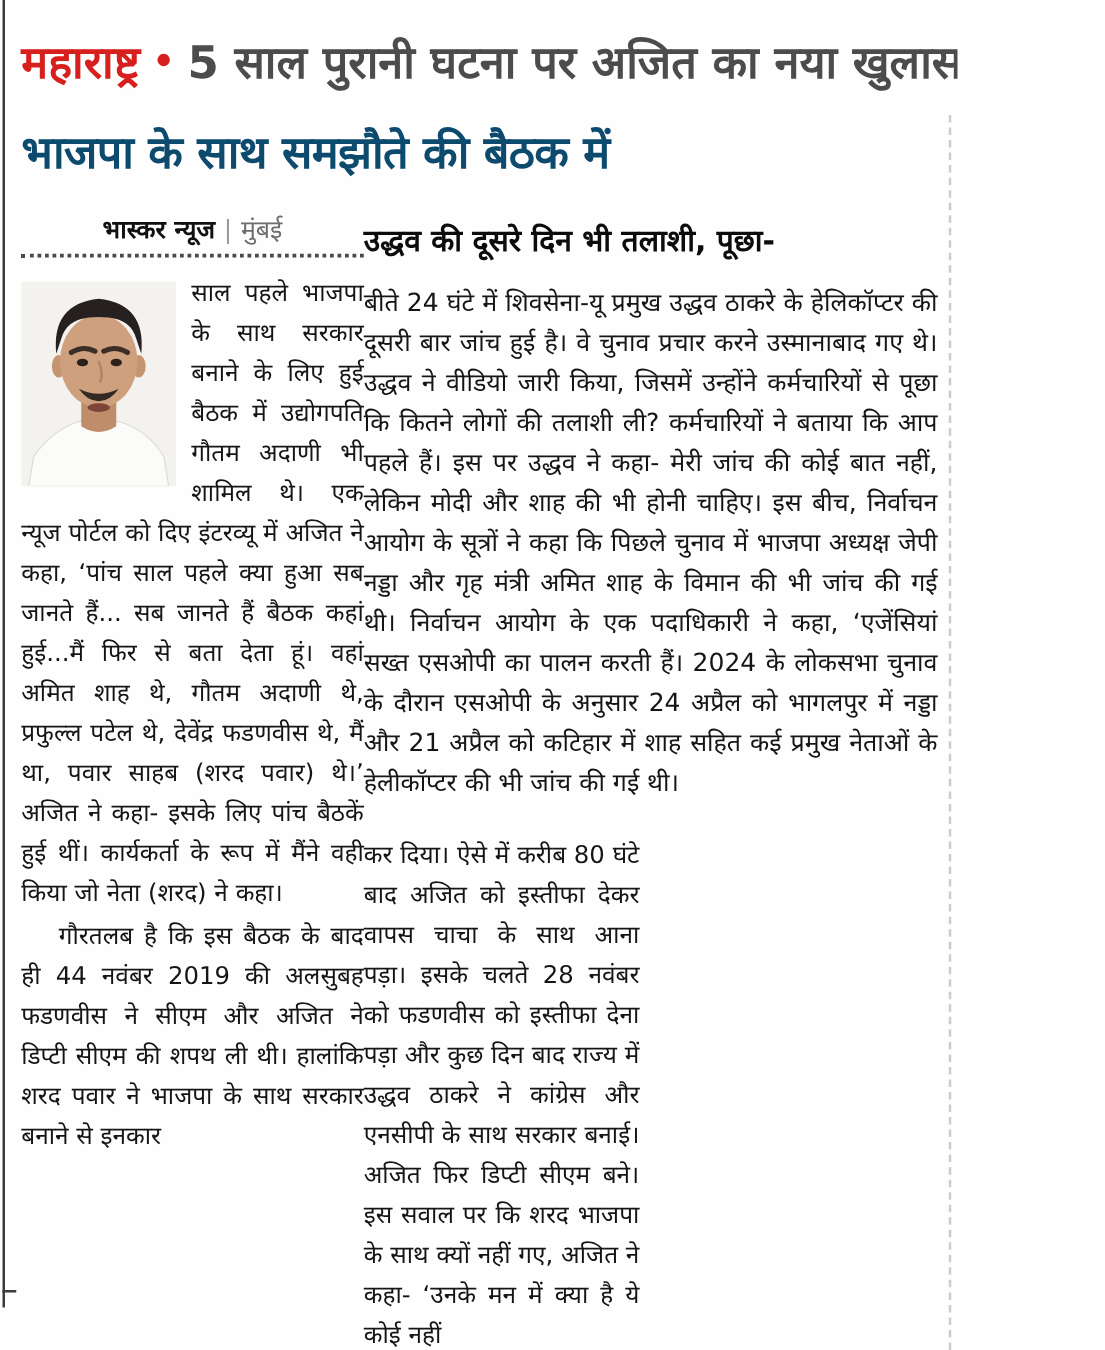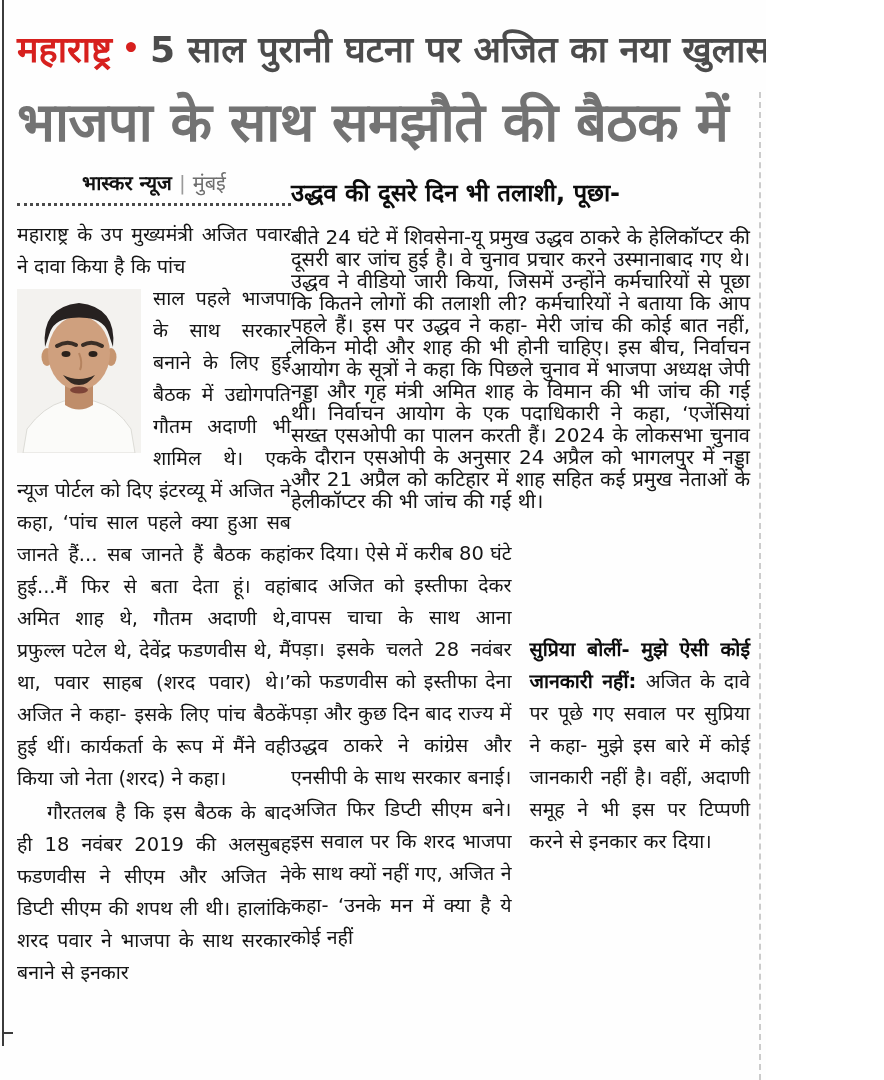--- a/index.html
+++ b/index.html
@@ -35,24 +35,24 @@
     font-size: 36px;
     font-weight: 700;
     color: #4c4c4c;
     white-space: nowrap;
   }
   .kicker .section { color: #d7201e; }
   .kicker .bullet  { color: #d7201e; margin: 0 10px; font-size: 28px; vertical-align: 4px; }
   
   .headline {
     margin: 12px 0 0 0;
-    font-size: 54px;
+    font-size: 36px;
     line-height: 76px;
     font-weight: 800;
-    color: #737373;
+    color: #0c4a6e;
     letter-spacing: -0.5px;
   }
   
   .content { display: flex; margin-top: 8px; }
   .col-left { flex: 0 0 274px; width: 274px; }
   .col-right { flex: 1 1 auto; min-width: 0; }
   .byline {
     text-align: center;
     font-size: 20px;
     color: #111;
@@ -84,21 +84,21 @@
   
   .sub-headline {
     margin: 2px 0 10px 0;
     font-size: 24px;
     line-height: 45px;
     font-weight: 800;
     color: #0c0c0c;
   }
   .sub-body {
     font-size: 20px;
-    line-height: 22px;
+    line-height: 32px;
     text-align: justify;
     color: #151515;
     margin: 0;
   }
   .bottom-cols { display: flex; gap: 18px; margin-top: 26px; align-items: center; }
   .bcol { flex: 1 1 0; min-width: 0; }
   .bcol p { margin: 0; }
   .bold-lead { font-weight: 800; color: #0b0b0b; }
 </style>
 </head>
@@ -120,23 +120,20 @@
     </h1>
 
     <div class="content">
 
       <div class="col-left">
         <div class="byline">
           <span class="agency">भास्कर न्यूज</span><span class="sep">|</span><span class="city">मुंबई</span>
         </div>
         <div class="dotted-rule"></div>
 
-        <p class="body-text">
-          <span>महाराष्ट्र के उप मुख्यमंत्री अजित पवार ने दावा किया है कि पांच</span>
-        </p>
 
         <div class="body-text">
           <span class="photo-float">
             <svg viewBox="0 0 124 164" xmlns="http://www.w3.org/2000/svg" aria-hidden="true">
               <rect x="0" y="0" width="124" height="164" fill="#f3f2ef"></rect>
               <path d="M6,164 L10,140 Q26,118 47,112 L77,112 Q100,118 114,140 L118,164 Z" fill="#fbfbf9" stroke="#dcdbd6" stroke-width="1"></path>
               <path d="M48,94 h28 v22 q-14,9 -28,0 Z" fill="#bf8d6a"></path>
               <ellipse cx="30" cy="68" rx="5.5" ry="9" fill="#c6956f"></ellipse>
               <ellipse cx="94" cy="68" rx="5.5" ry="9" fill="#c6956f"></ellipse>
               <ellipse cx="62" cy="64" rx="31" ry="37" fill="#cfa07e"></ellipse>
@@ -147,42 +144,39 @@
               <ellipse cx="76" cy="65" rx="4.5" ry="3" fill="#2a211b"></ellipse>
               <path d="M62,64 q4,10 1,17" stroke="#b5835f" stroke-width="2" fill="none"></path>
               <path d="M46,86 Q62,94 78,86 Q71,96 62,96 Q53,96 46,86 Z" fill="#332923"></path>
               <ellipse cx="62" cy="101" rx="9" ry="3.5" fill="#7d4437"></ellipse>
             </svg>
           </span>
           <span>साल पहले भाजपा के साथ सरकार बनाने के लिए हुई बैठक में उद्योगपति गौतम अदाणी भी शामिल थे। एक न्यूज पोर्टल को दिए इंटरव्यू में अजित ने कहा, ‘पांच साल पहले क्या हुआ सब जानते हैं... सब जानते हैं बैठक कहां हुई...मैं फिर से बता देता हूं। वहां अमित शाह थे, गौतम अदाणी थे, प्रफुल्ल पटेल थे, देवेंद्र फडणवीस थे, मैं था, पवार साहब (शरद पवार) थे।’ अजित ने कहा- इसके लिए पांच बैठकें हुई थीं। कार्यकर्ता के रूप में मैंने वही किया जो नेता (शरद) ने कहा।</span>
         </div>
 
         <p class="body-text para2">
-          <span>गौरतलब है कि इस बैठक के बाद ही 18 नवंबर 2019 की अलसुबह फडणवीस ने सीएम और अजित ने डिप्टी सीएम की शपथ ली थी। हालांकि शरद पवार ने भाजपा के साथ सरकार बनाने से इनकार</span>
+          <span>गौरतलब है कि इस बैठक के बाद ही 44 नवंबर 2019 की अलसुबह फडणवीस ने सीएम और अजित ने डिप्टी सीएम की शपथ ली थी। हालांकि शरद पवार ने भाजपा के साथ सरकार बनाने से इनकार</span>
         </p>
       </div>
 
       <div class="col-right">
         <h2 class="sub-headline">
           <span>उद्धव की दूसरे दिन भी तलाशी, पूछा-</span><br>
         </h2>
 
         <p class="sub-body">
           <span>बीते 24 घंटे में शिवसेना-यू प्रमुख उद्धव ठाकरे के हेलिकॉप्टर की दूसरी बार जांच हुई है। वे चुनाव प्रचार करने उस्मानाबाद गए थे। उद्धव ने वीडियो जारी किया, जिसमें उन्होंने कर्मचारियों से पूछा कि कितने लोगों की तलाशी ली? कर्मचारियों ने बताया कि आप पहले हैं। इस पर उद्धव ने कहा- मेरी जांच की कोई बात नहीं, लेकिन मोदी और शाह की भी होनी चाहिए। इस बीच, निर्वाचन आयोग के सूत्रों ने कहा कि पिछले चुनाव में भाजपा अध्यक्ष जेपी नड्डा और गृह मंत्री अमित शाह के विमान की भी जांच की गई थी। निर्वाचन आयोग के एक पदाधिकारी ने कहा, ‘एजेंसियां सख्त एसओपी का पालन करती हैं। 2024 के लोकसभा चुनाव के दौरान एसओपी के अनुसार 24 अप्रैल को भागलपुर में नड्डा और 21 अप्रैल को कटिहार में शाह सहित कई प्रमुख नेताओं के हेलीकॉप्टर की भी जांच की गई थी।</span>
         </p>
 
         <div class="bottom-cols">
           <div class="bcol">
             <p class="body-text">
               <span>कर दिया। ऐसे में करीब 80 घंटे बाद अजित को इस्तीफा देकर वापस चाचा के साथ आना पड़ा। इसके चलते 28 नवंबर को फडणवीस को इस्तीफा देना पड़ा और कुछ दिन बाद राज्य में उद्धव ठाकरे ने कांग्रेस और एनसीपी के साथ सरकार बनाई। अजित फिर डिप्टी सीएम बने। इस सवाल पर कि शरद भाजपा के साथ क्यों नहीं गए, अजित ने कहा- ‘उनके मन में क्या है ये कोई नहीं</span>
             </p>
           </div>
           <div class="bcol">
-            <p class="body-text">
-              <span class="bold-lead">सुप्रिया बोलीं- मुझे ऐसी कोई जानकारी नहीं: </span><span>अजित के दावे पर पूछे गए सवाल पर सुप्रिया ने कहा- मुझे इस बारे में कोई जानकारी नहीं है। वहीं, अदाणी समूह ने भी इस पर टिप्पणी करने से इनकार कर दिया।</span>
-            </p>
           </div>
         </div>
       </div>
 
     </div>
   </div>
 </div>
 
 </body></html>

